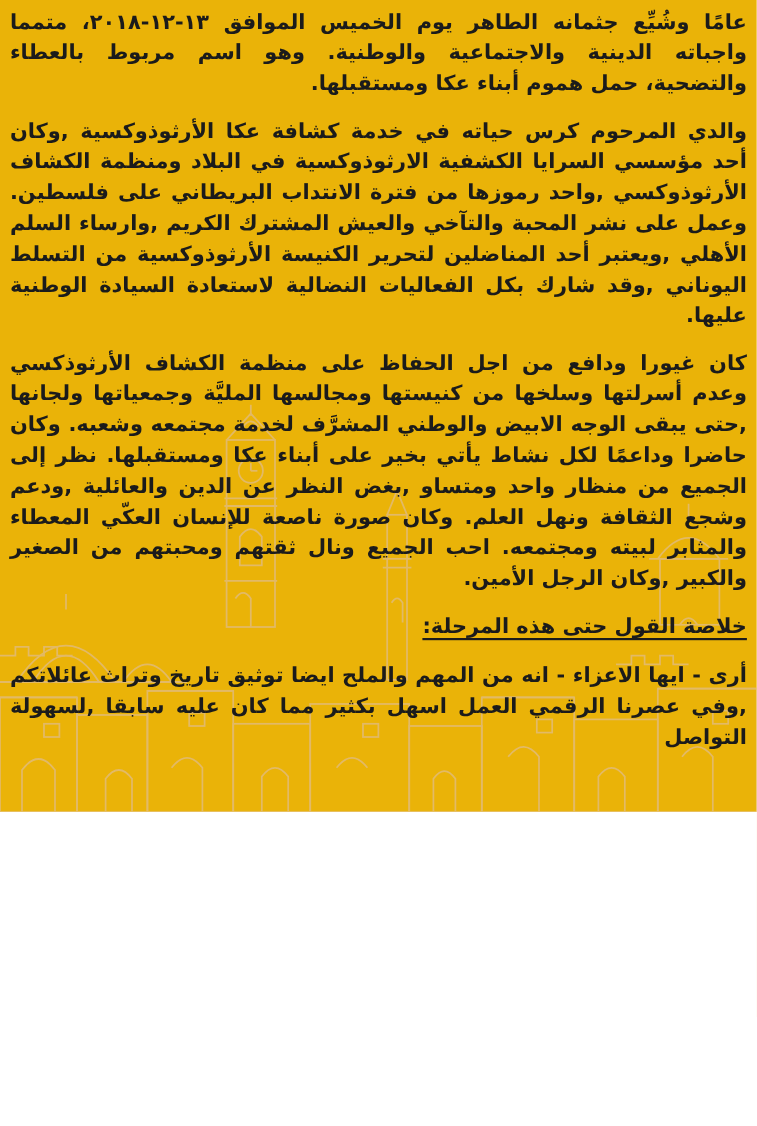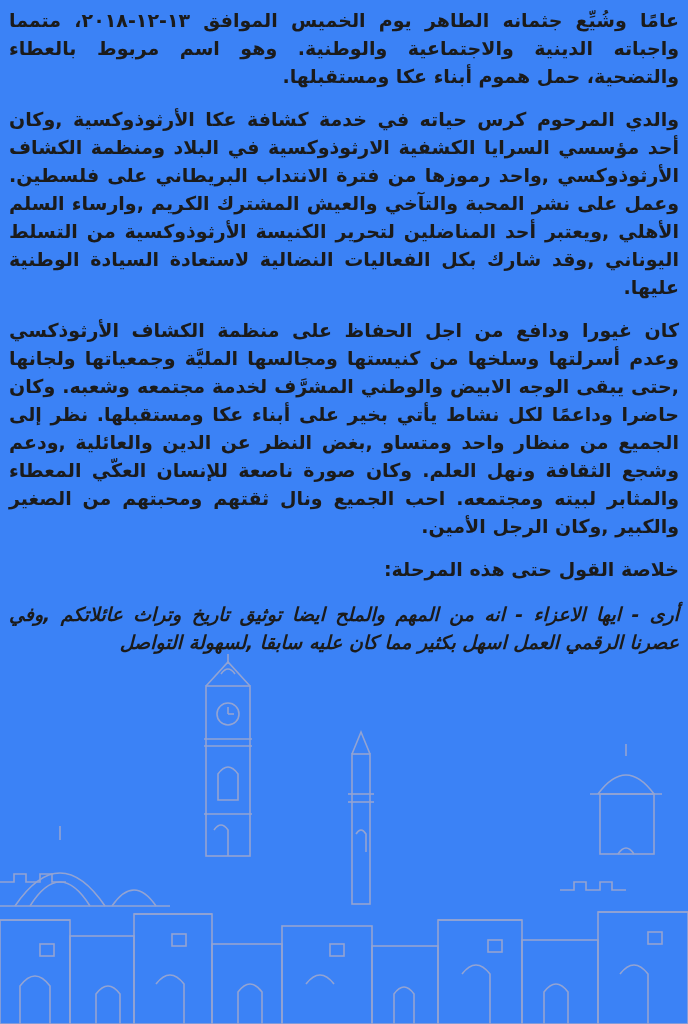--- a/index.html
+++ b/index.html
@@ -10,22 +10,22 @@
   body {
     width: 688px;
     height: 1024px;
     overflow: hidden;
     position: relative;
     font-family: "DejaVu Sans", sans-serif;
   }
   .page {
     position: relative;
     width: 688px;
-    height: 1024px;
-    background: #3b82f6;
+    height: 738px;
+    background: #eab308;
     overflow: hidden;
   }
   .watermark {
     position: absolute;
     left: 0;
     bottom: 0;
     width: 688px;
     height: 380px;
     opacity: 0.55;
     pointer-events: none;
@@ -41,27 +41,28 @@
     color: #1b1b1b;
     font-size: 19px;
     font-weight: bold;
     line-height: 28px;
     text-align: justify;
     text-justify: inter-word;
   }
   article.doc p {
     margin: 0 0 15px 0;
   }
-  article.doc p:last-child { margin-bottom: 0; font-style: italic; }
+  article.doc p:last-child { margin-bottom: 0; }
   h2.section-heading {
     margin: 4px 0 17px 0;
     font-size: 19px;
     font-weight: bold;
     line-height: 28px;
     text-align: right;
+    text-decoration: underline;
     text-underline-offset: 5px;
     text-decoration-thickness: 1.5px;
   }
 </style>
 </head>
 <body>
 
 <div class="page">
 
   <div class="watermark">

